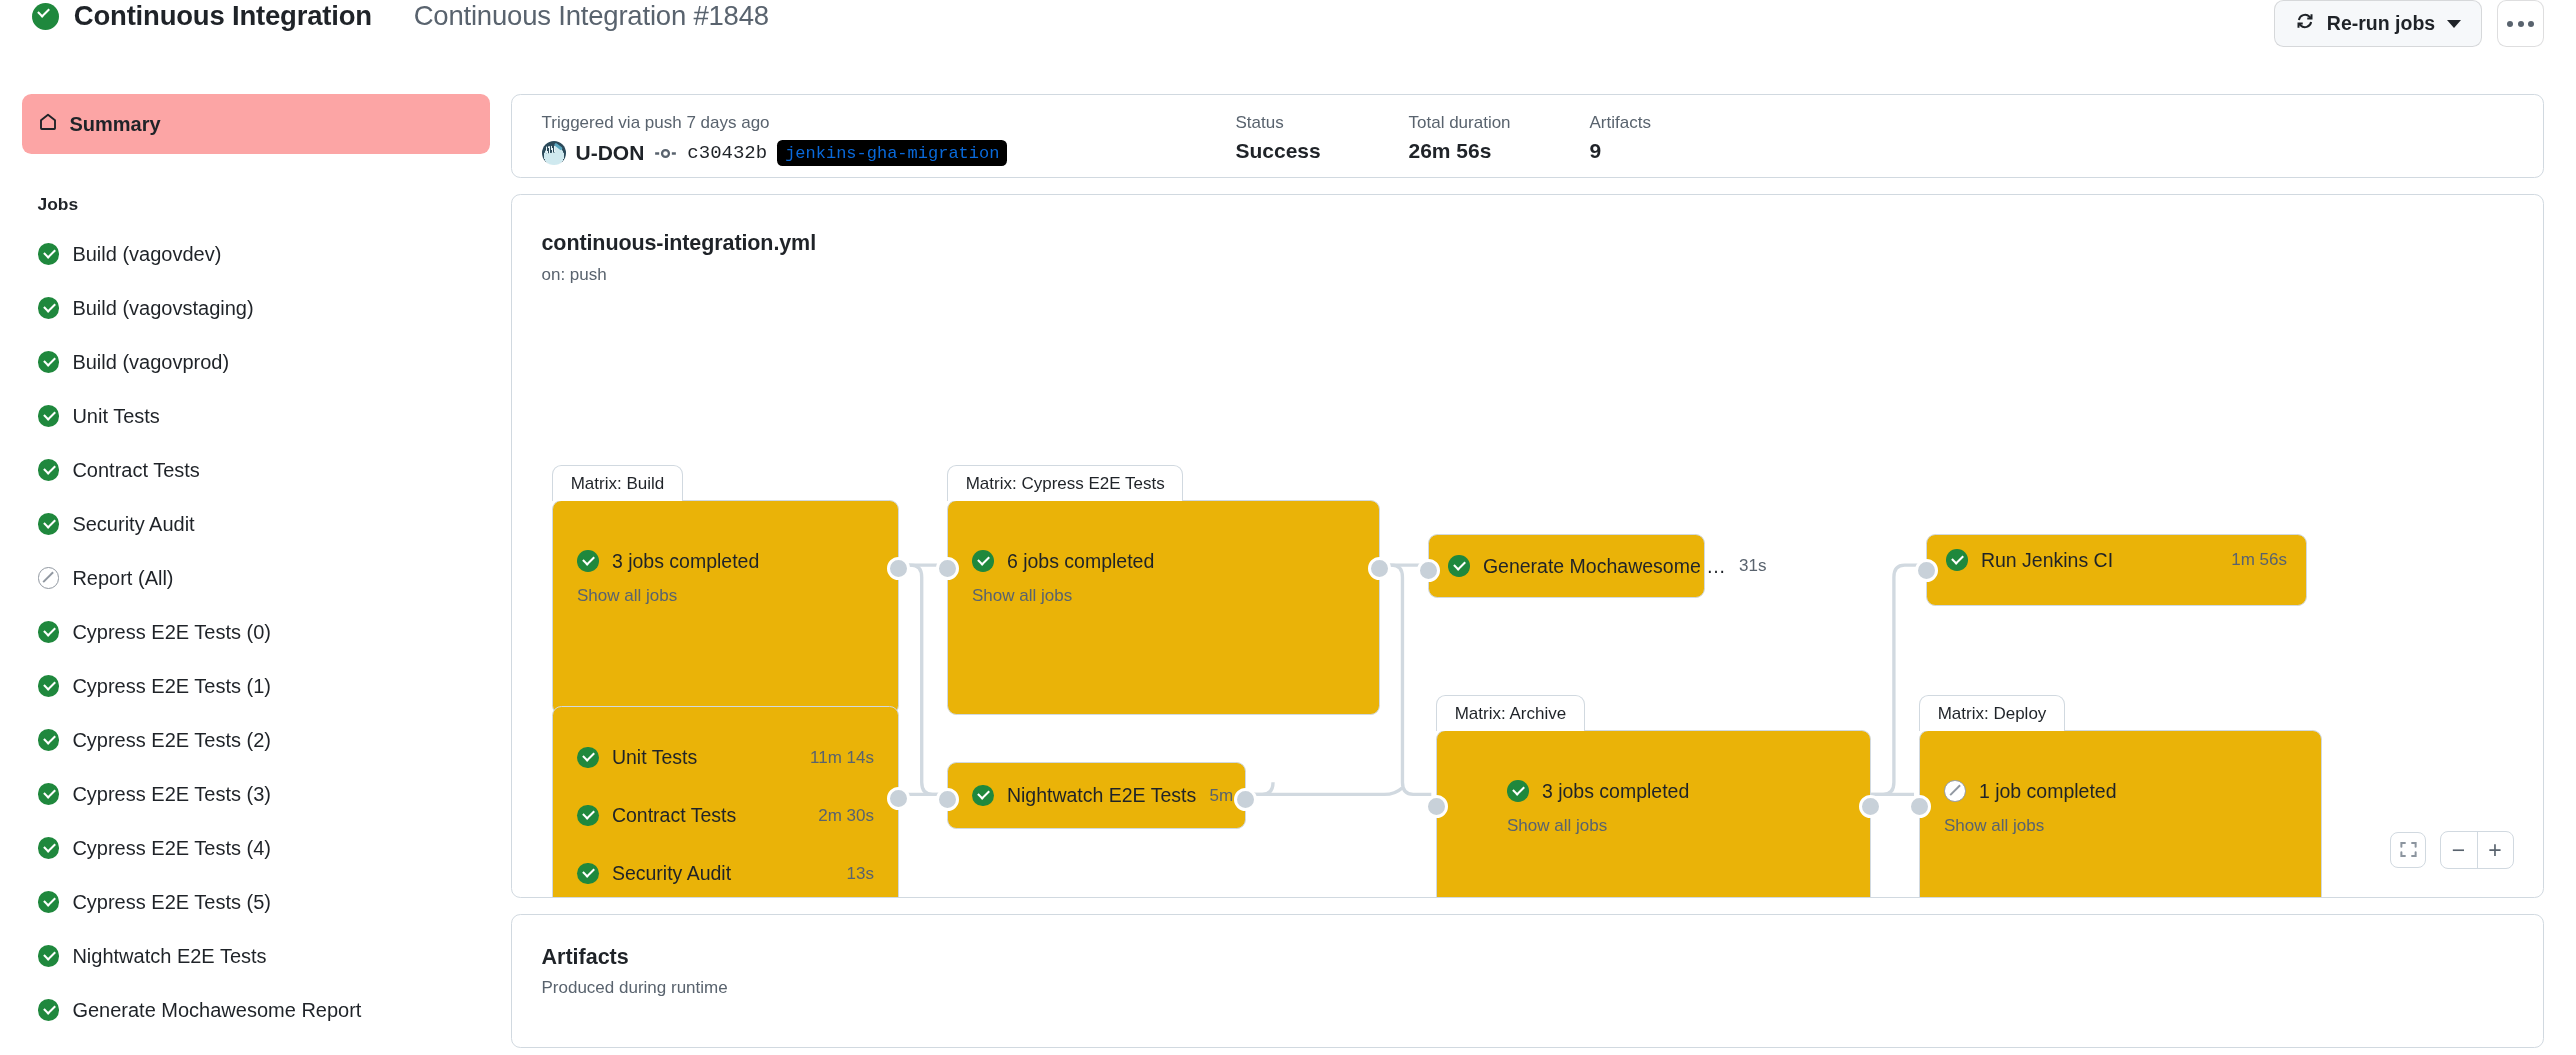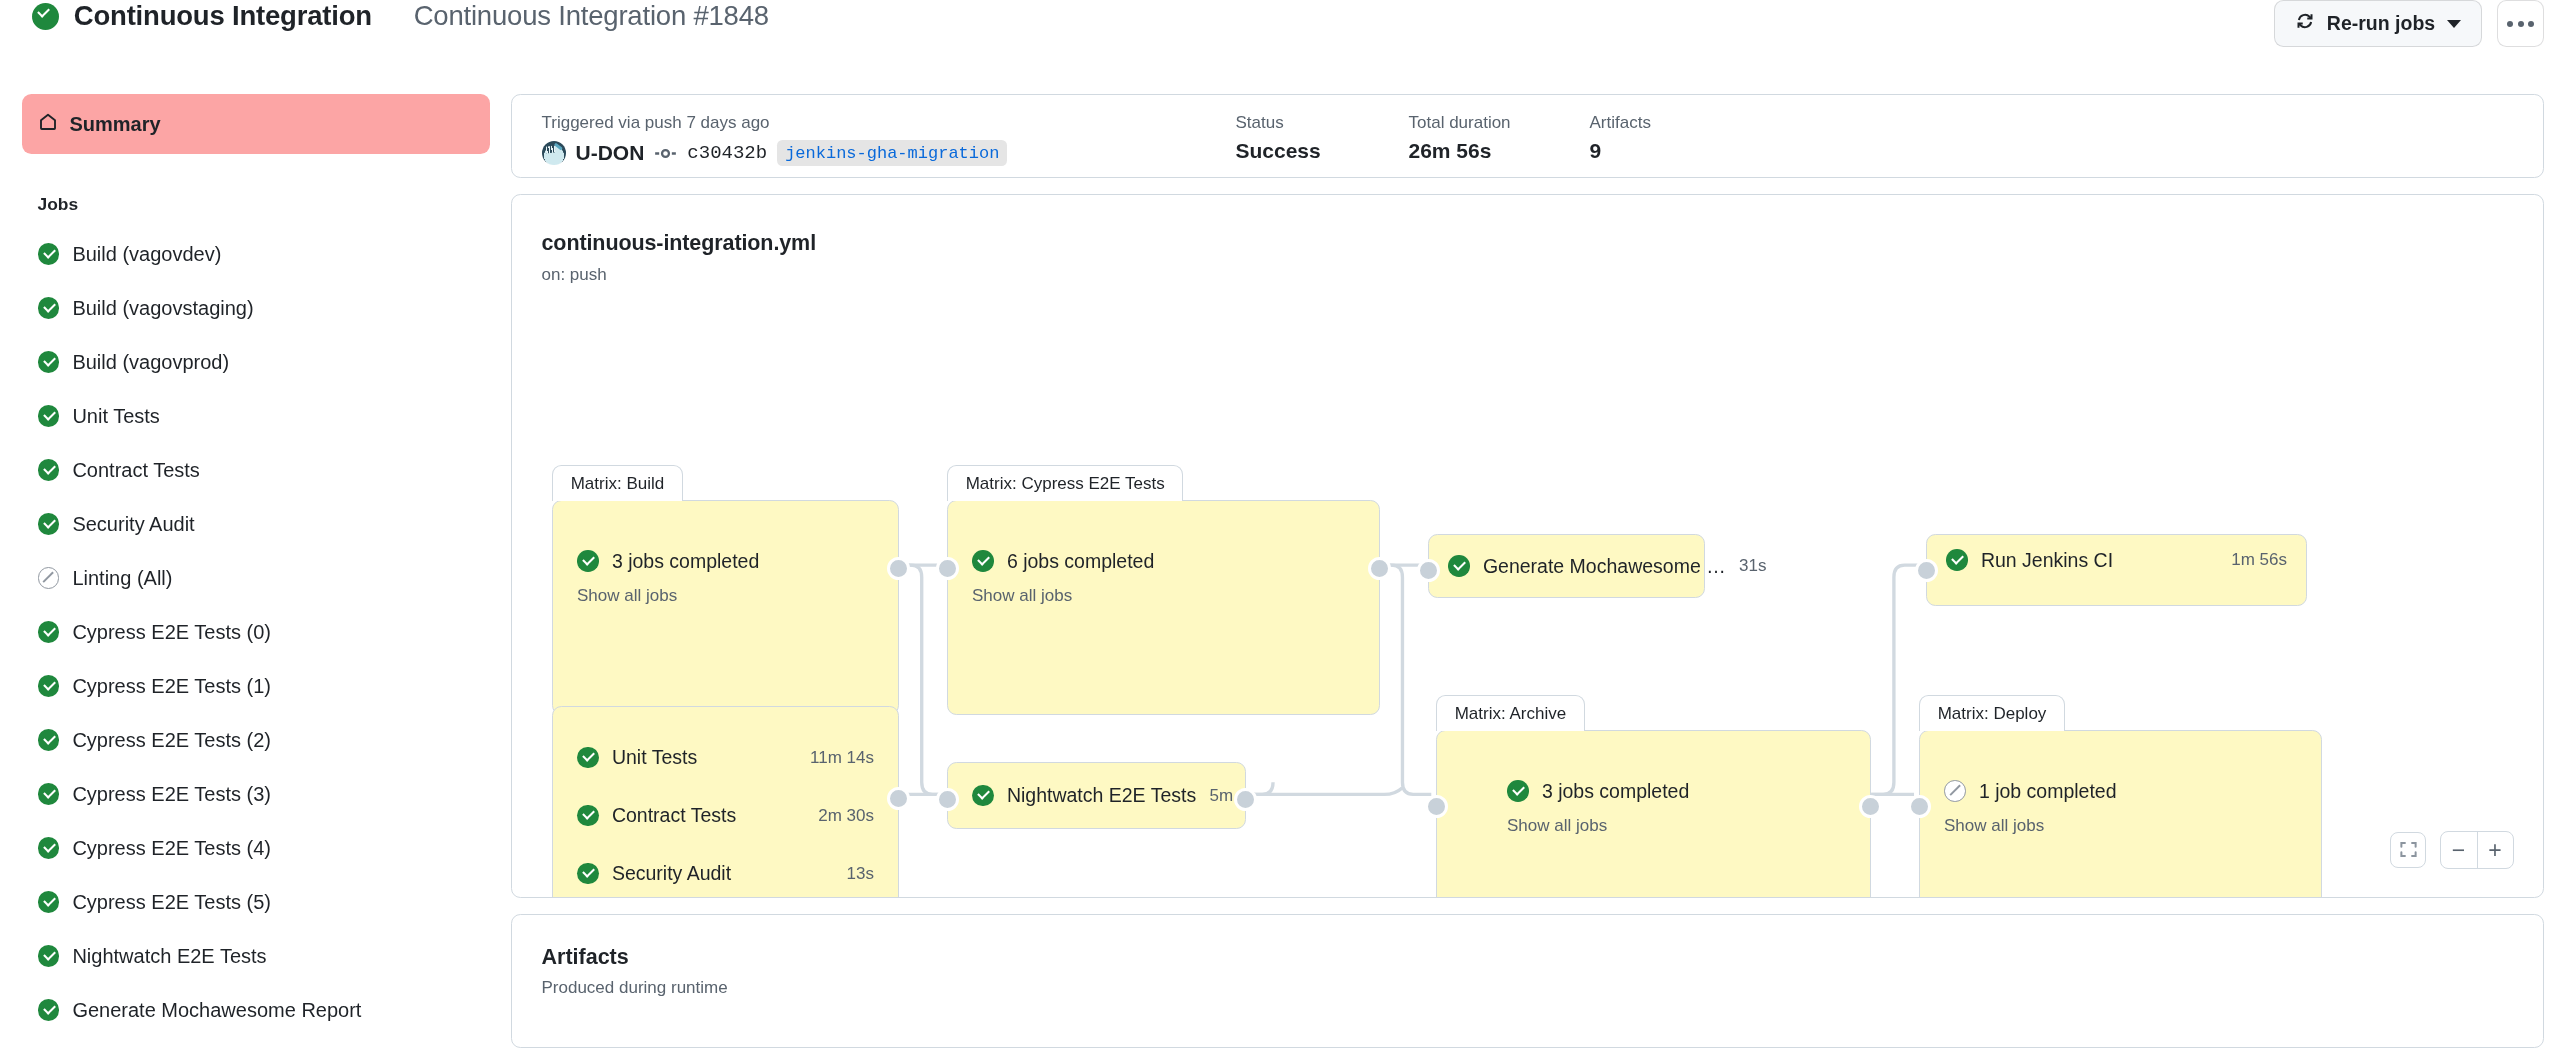--- a/index.html
+++ b/index.html
@@ -97,32 +97,32 @@
     transform: rotate(-8deg);
   }
   .avatar::after {
     content: ""; position: absolute; right: 2.7px; top: 3.4px; width: 8.7px; height: 2.7px;
     background: #5aa7c0; transform: rotate(38deg); border-radius: 1.3px;
   }
   .user-name { font-size: 21px; font-weight: 700; color: #1f2328; }
   .commit-icon { width: 23px; height: 23px; display: flex; align-items: center; justify-content: center; }
   .commit-sha { font-size: 19px; color: #1f2328; font-family: "Liberation Mono", monospace; }
   .branch-tag {
-    font-size: 17px; color: #0969da; background: #e5e5e5; border-radius: 5.4px;
+    font-size: 17px; color: #0969da; background: #000000; border-radius: 5.4px;
     padding: 3.4px 8px; font-family: "Liberation Mono", monospace;
   }
 
   
   .graph-card { margin-top: 16px; height: 704px; position: relative; overflow: hidden; }
   .graph-title { position: absolute; left: 29.5px; top: 36px; font-size: 21.5px; font-weight: 700; color: #1f2328; letter-spacing: -0.1px; }
   .graph-subtitle { position: absolute; left: 29.5px; top: 70px; font-size: 17px; color: #59636e; }
   .graph-canvas { position: absolute; inset: 0; }
 
   .node {
-    position: absolute; background: #fef9c3; border: 0.7px solid #d1d9e0; border-radius: 9.4px;
+    position: absolute; background: #eab308; border: 0.7px solid #d1d9e0; border-radius: 9.4px;
   }
   .group-label {
     position: absolute; top: -36px; left: -0.7px; height: 36px;
     background: #ffffff; border: 0.7px solid #d1d9e0; border-bottom: none;
     border-radius: 9.4px 9.4px 0 0; padding: 0 17.4px;
     display: flex; align-items: center; font-size: 17px; color: #1f2328; white-space: nowrap;
   }
   .node-row { display: flex; align-items: center; gap: 13.4px; padding: 0 24px; height: 50px; }
   .node-row .label { font-size: 19.5px; color: #1f2328; white-space: nowrap; }
   .node-row .dur { margin-left: auto; font-size: 17px; color: #59636e; white-space: nowrap; }
@@ -208,21 +208,21 @@
       <div class="job-item">
         <span class="ic ic-success"></span>
         <span>Contract Tests</span>
       </div>
       <div class="job-item">
         <span class="ic ic-success"></span>
         <span>Security Audit</span>
       </div>
       <div class="job-item">
         <span class="ic ic-skip"></span>
-        <span>Linting (All)</span>
+        <span>Report (All)</span>
       </div>
       <div class="job-item">
         <span class="ic ic-success"></span>
         <span>Cypress E2E Tests (0)</span>
       </div>
       <div class="job-item">
         <span class="ic ic-success"></span>
         <span>Cypress E2E Tests (1)</span>
       </div>
       <div class="job-item">

